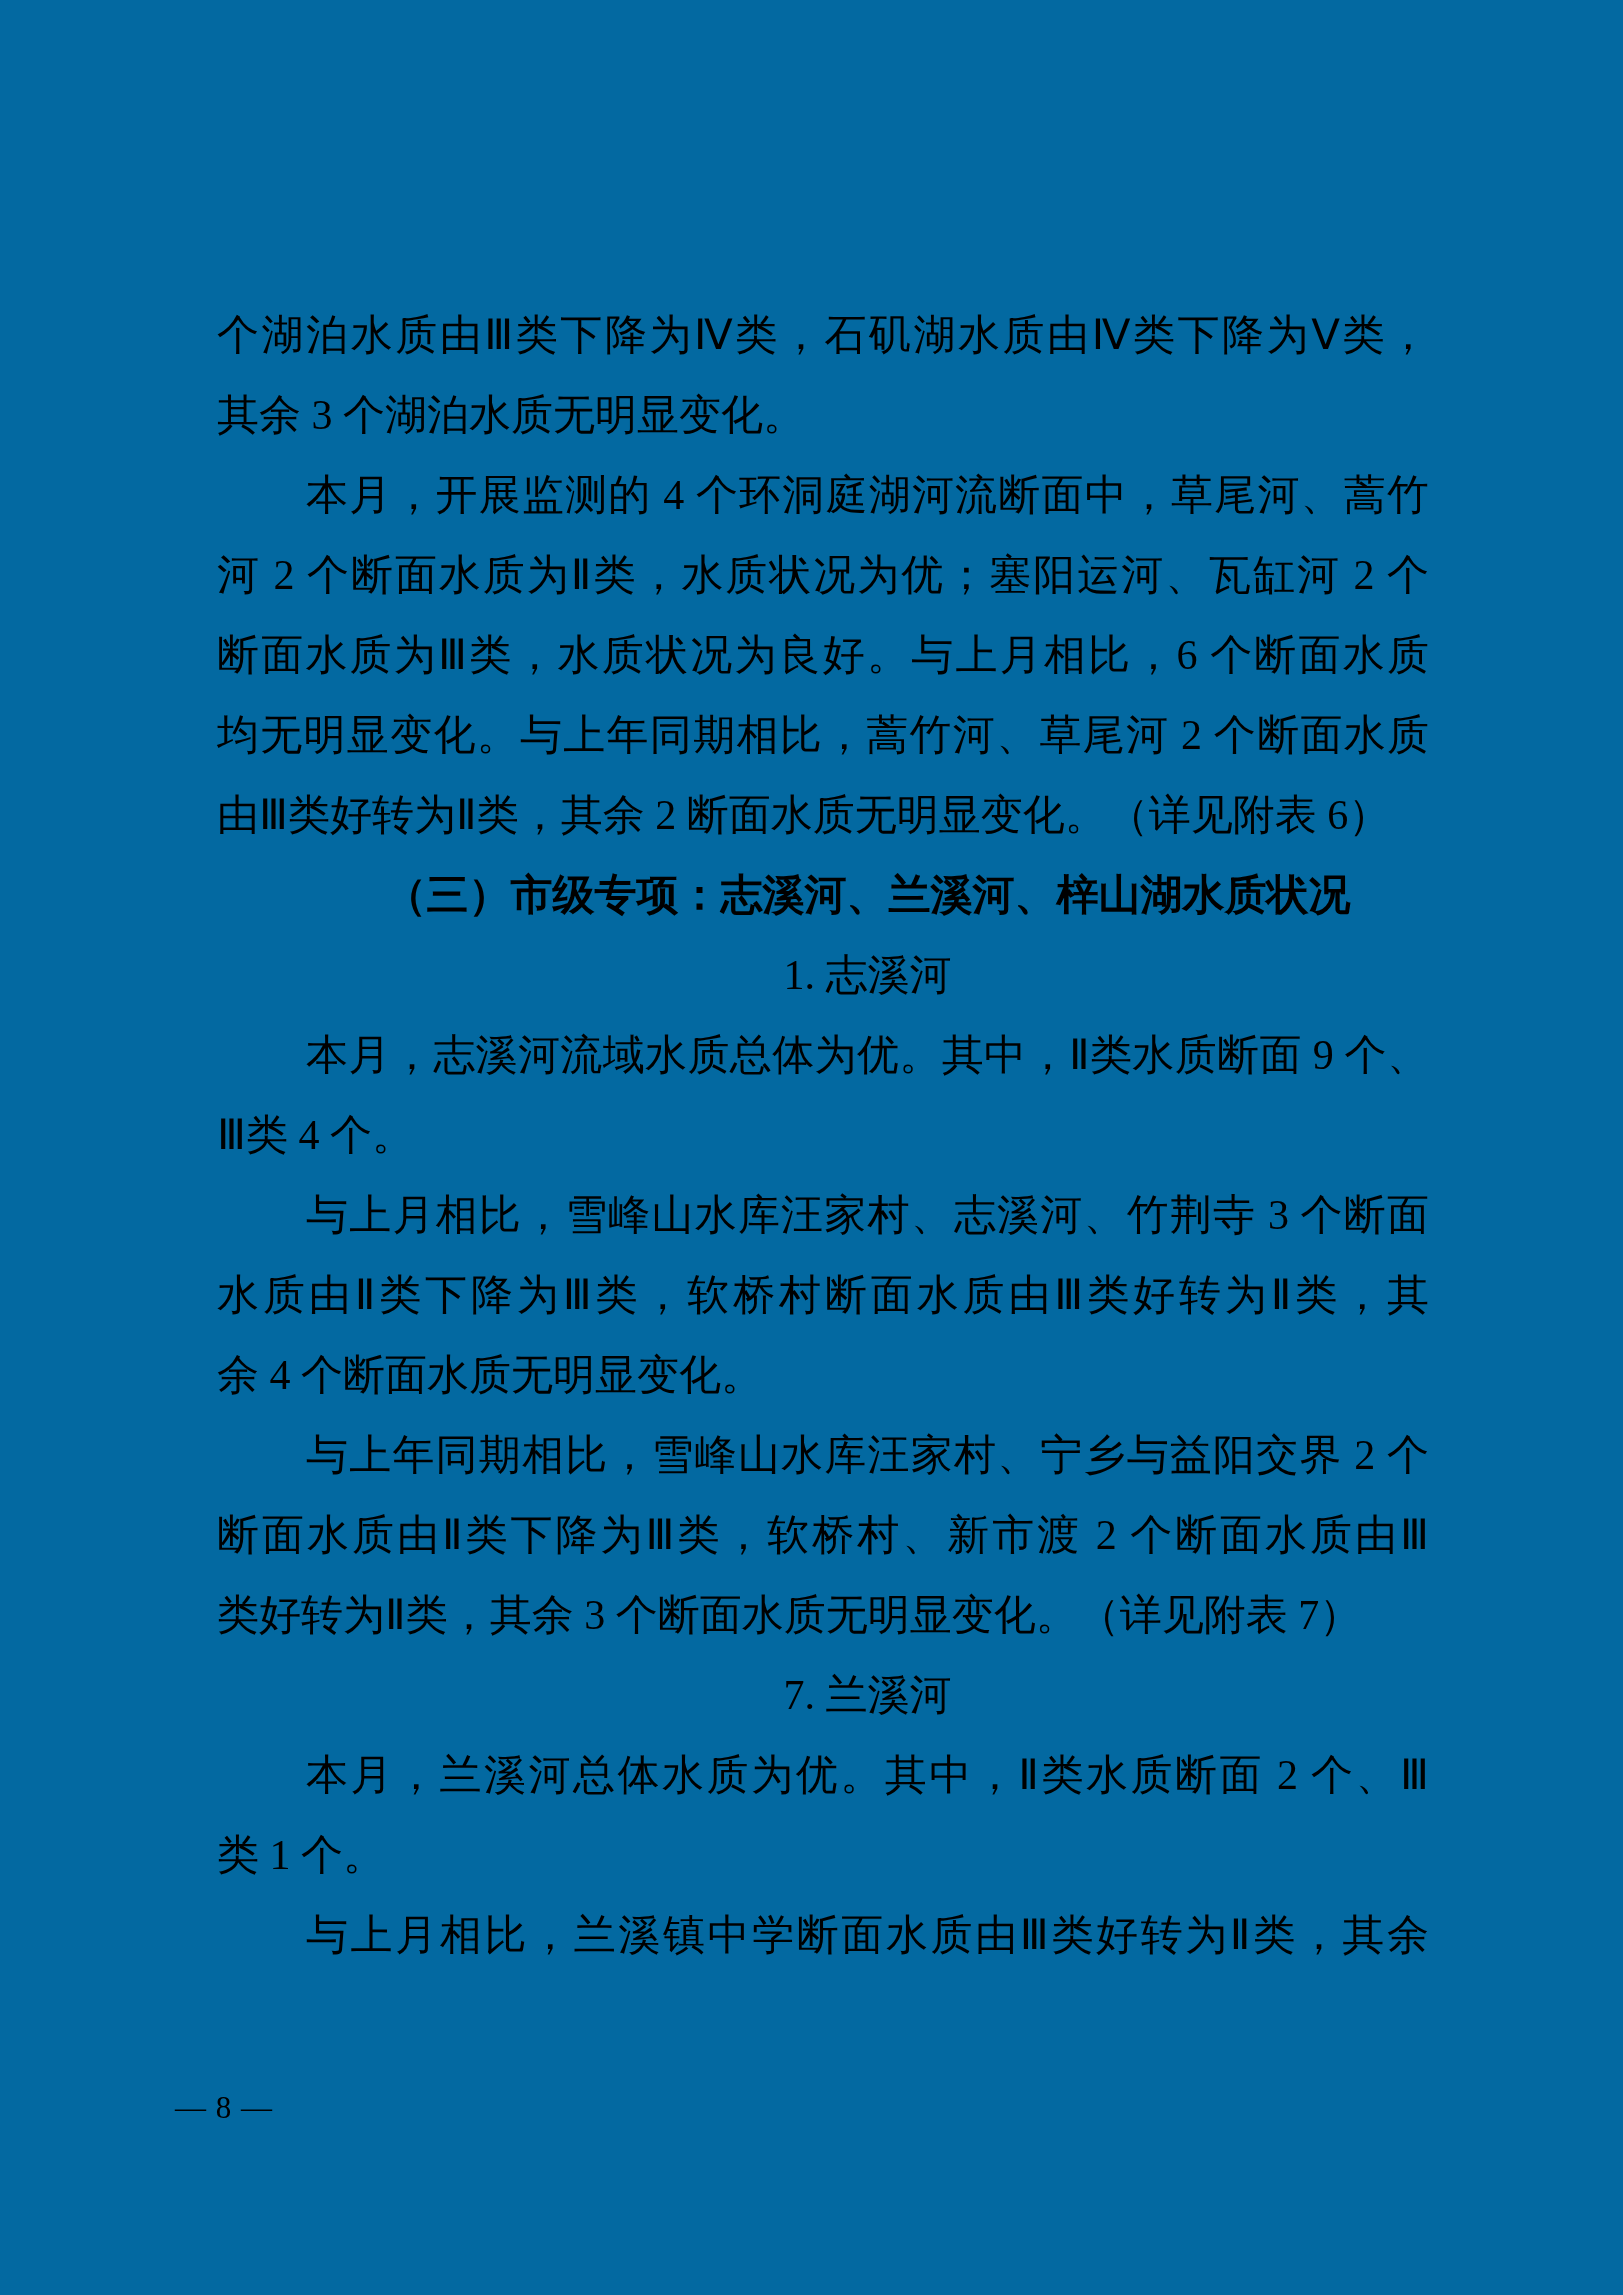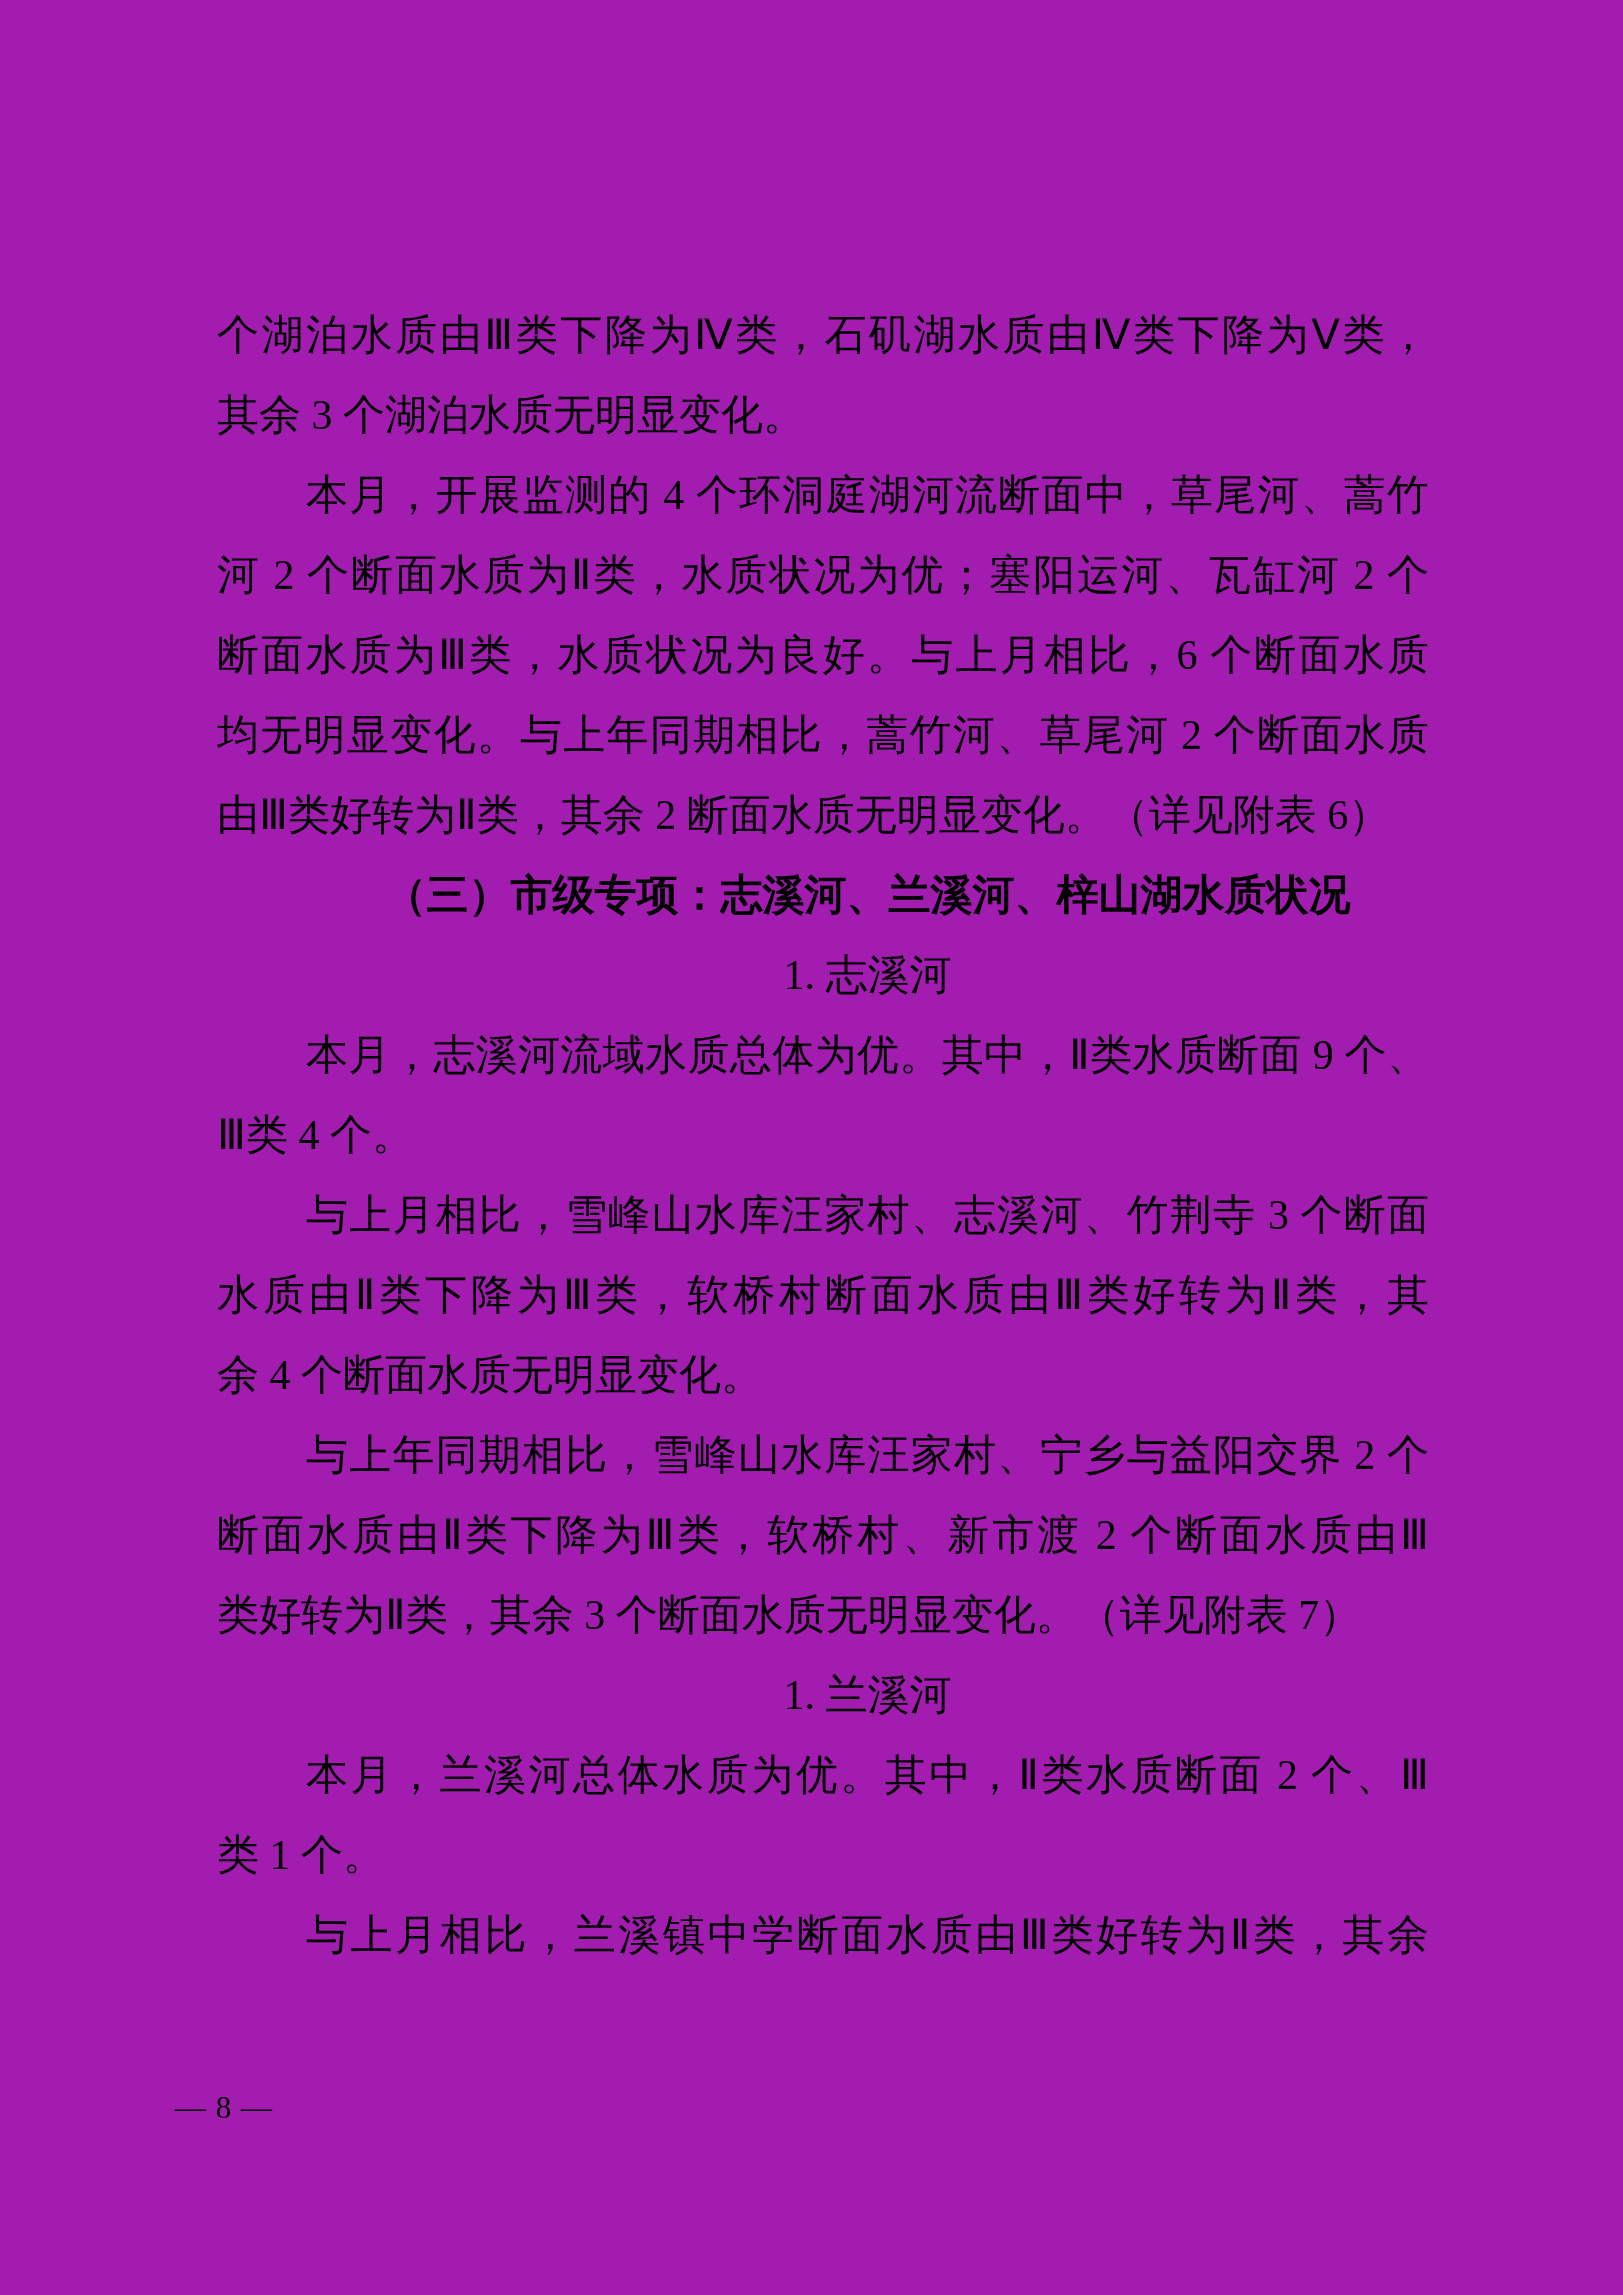--- a/index.html
+++ b/index.html
@@ -4,21 +4,21 @@
 <style>
   html, body {
     margin: 0;
     padding: 0;
     background: #ffffff;
   }
   .page {
     position: relative;
     width: 1623px;
     height: 2295px;
-    background: #a21caf;
+    background: #0369a1;
     overflow: hidden;
     font-family: "Liberation Serif", serif;
     color: #000000;
   }
   .text-block {
     position: absolute;
     left: 217px;
     top: 295px;
     width: 1212px;
   }
@@ -72,20 +72,20 @@
       <div class="line indent bold">（三）市级专项：志溪河、兰溪河、梓山湖水质状况</div>
       <div class="line indent">1. 志溪河</div>
       <div class="line indent fill">本月，志溪河流域水质总体为优。其中，Ⅱ类水质断面 9 个、</div>
       <div class="line">Ⅲ类 4 个。</div>
       <div class="line indent fill">与上月相比，雪峰山水库汪家村、志溪河、竹荆寺 3 个断面</div>
       <div class="line fill">水质由Ⅱ类下降为Ⅲ类，软桥村断面水质由Ⅲ类好转为Ⅱ类，其</div>
       <div class="line">余 4 个断面水质无明显变化。</div>
       <div class="line indent fill">与上年同期相比，雪峰山水库汪家村、宁乡与益阳交界 2 个</div>
       <div class="line fill">断面水质由Ⅱ类下降为Ⅲ类，软桥村、新市渡 2 个断面水质由Ⅲ</div>
       <div class="line">类好转为Ⅱ类，其余 3 个断面水质无明显变化。（详见附表 7）</div>
-      <div class="line indent">1. 兰溪河</div>
+      <div class="line indent">7. 兰溪河</div>
       <div class="line indent fill">本月，兰溪河总体水质为优。其中，Ⅱ类水质断面 2 个、Ⅲ</div>
       <div class="line">类 1 个。</div>
       <div class="line indent fill">与上月相比，兰溪镇中学断面水质由Ⅲ类好转为Ⅱ类，其余</div>
     </div>
   <div class="page-number">— 8 —</div>
 </div>
 
 
 </body></html>

